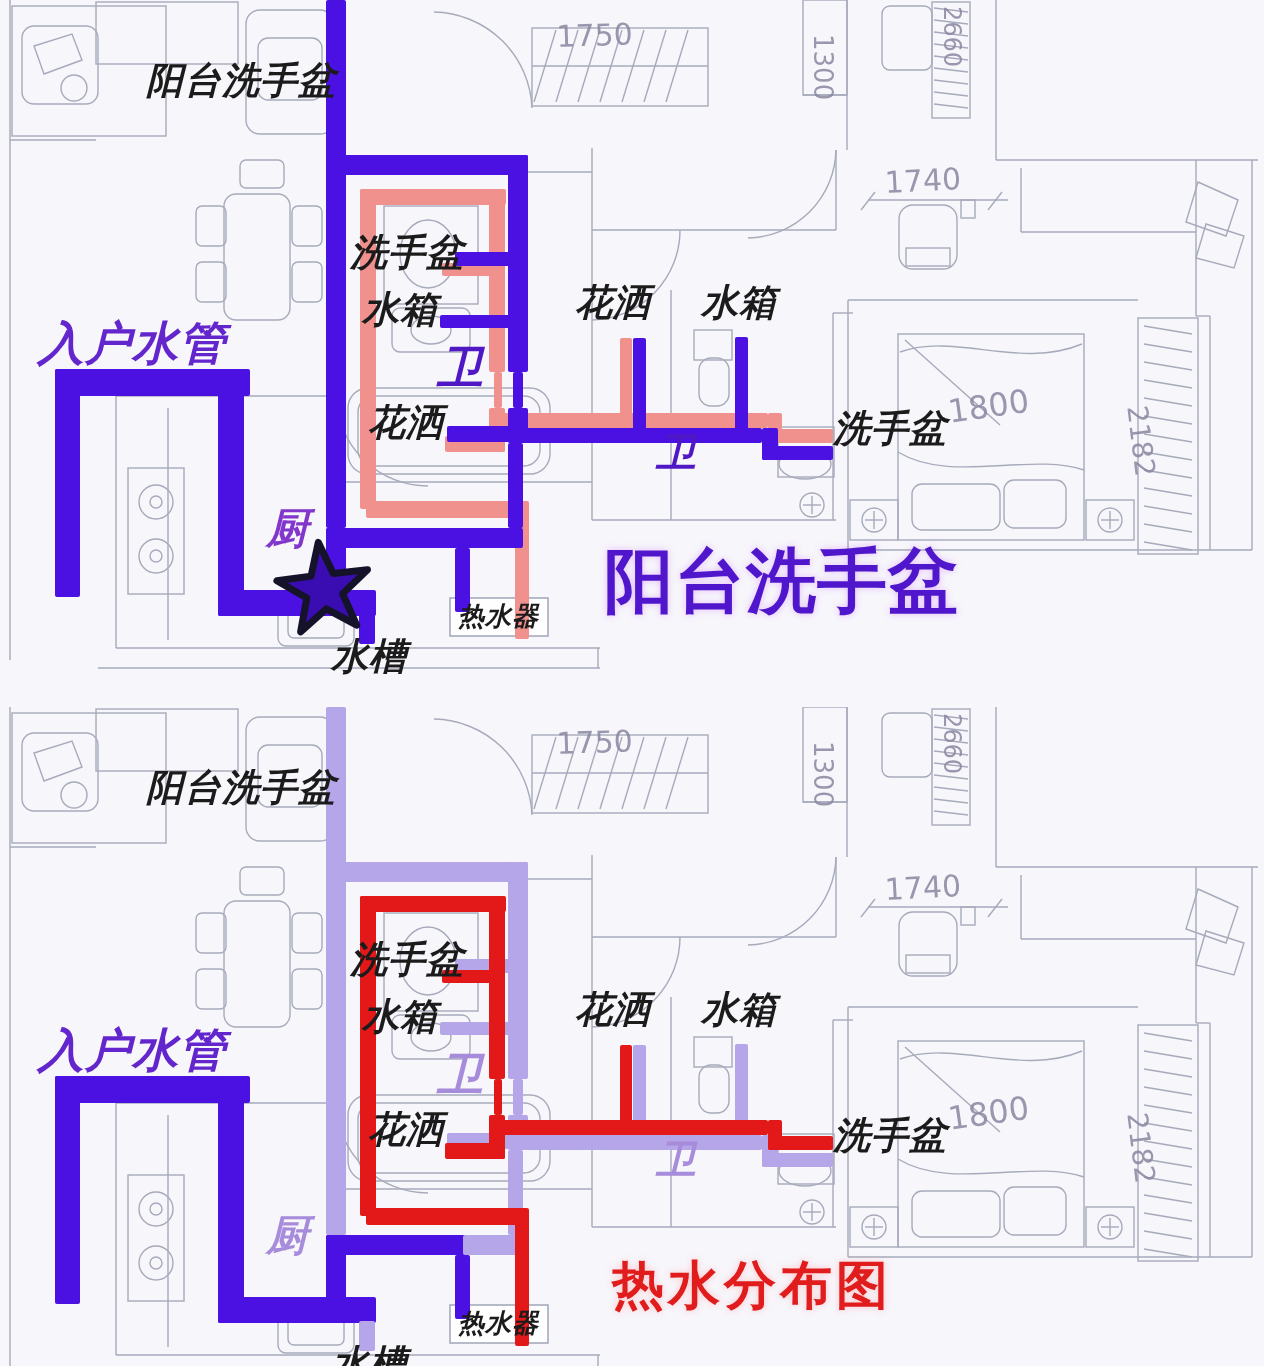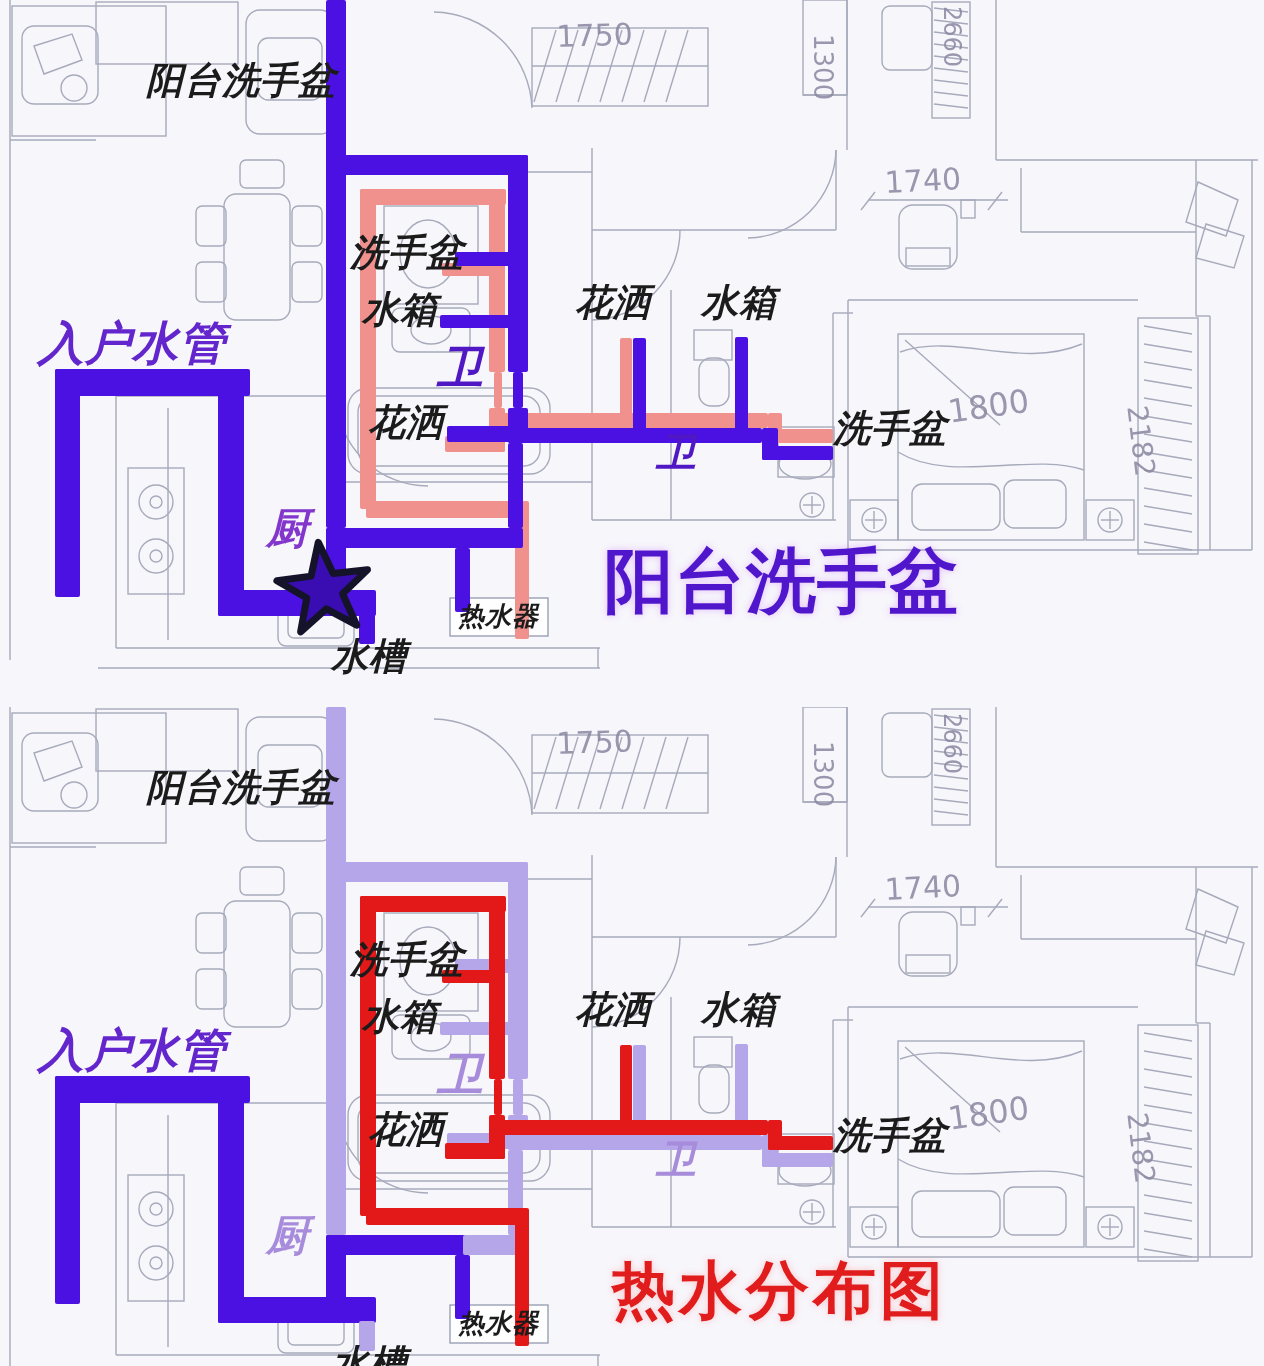--- a/index.html
+++ b/index.html
@@ -400,16 +400,16 @@
         <div class="lbl" style="left: 833px; top: 410px; font-size: 37px; color: rgb(27, 27, 27);">洗手盆</div>
         <div class="lbl" style="left: 656px; top: 432px; font-size: 40px; color: rgb(167, 140, 219);">卫</div>
         <div class="lbl" style="left: 331px; top: 638px; font-size: 37px; color: rgb(27, 27, 27);">水槽</div>
         <div class="lbl" style="left: 458px; top: 603px; font-size: 26px; color: rgb(27, 27, 27);">热水器</div>
         <div class="dim" style="left: 556px; top: 22px; font-size: 30px; color: rgb(138, 134, 160); transform: rotate(-2deg);">1750</div>
         <div class="dim" style="left: 836px; top: 34px; font-size: 26px; color: rgb(138, 134, 160); transform: rotate(90deg);">1300</div>
         <div class="dim" style="left: 964px; top: 6px; font-size: 24px; color: rgb(138, 134, 160); transform: rotate(90deg);">2660</div>
         <div class="dim" style="left: 884px; top: 168px; font-size: 30px; color: rgb(138, 134, 160); transform: rotate(-3deg);">1740</div>
         <div class="dim" style="left: 946px; top: 396px; font-size: 32px; color: rgb(138, 134, 160); transform: rotate(-8deg);">1800</div>
         <div class="dim" style="left: 1150px; top: 404px; font-size: 28px; color: rgb(138, 134, 160); transform: rotate(83deg);">2182</div>
-        <div class="ttl hot" style="left: 612px; top: 552px; font-size: 63px; letter-spacing: 4px; color: rgb(224, 28, 28);">热水分布图</div>
+        <div class="ttl hot" style="left: 612px; top: 552px; font-size: 52px; letter-spacing: 4px; color: rgb(224, 28, 28);">热水分布图</div>
       </div>
     </section>
 </div>
 
 </body></html>

